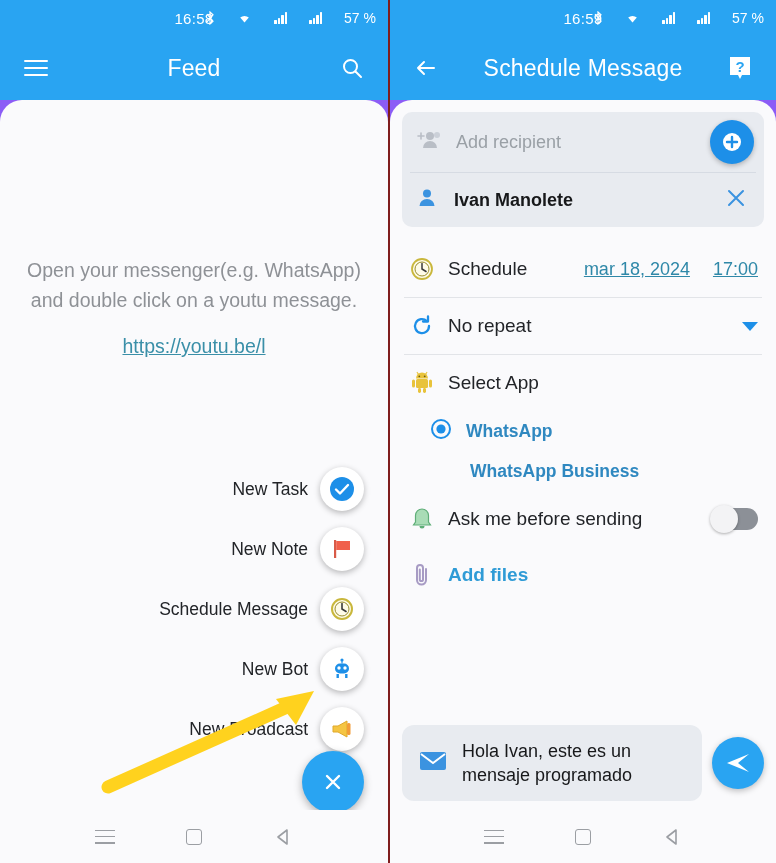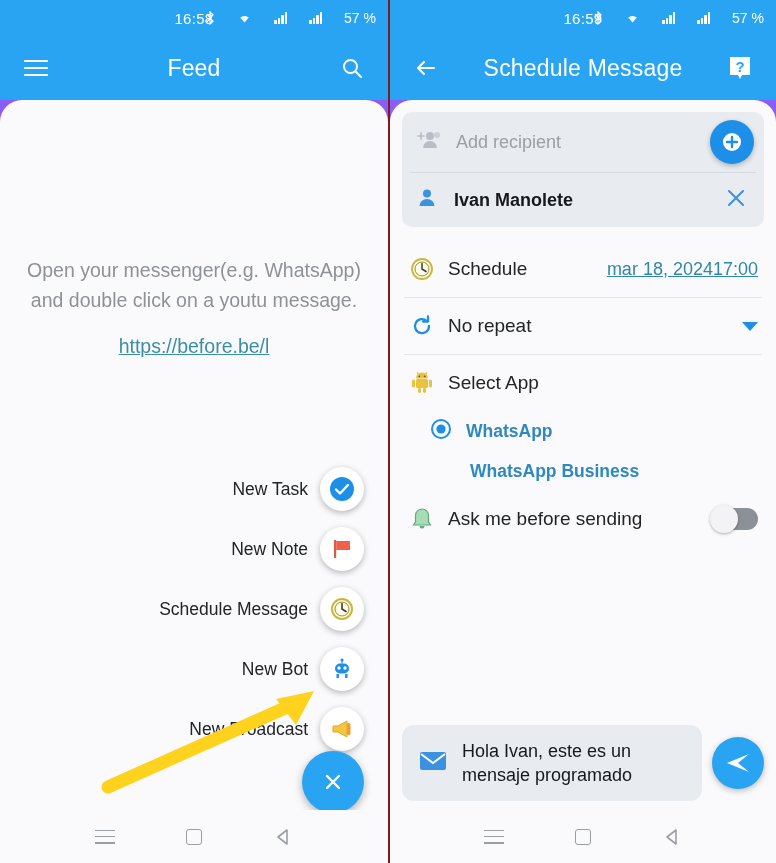--- a/index.html
+++ b/index.html
@@ -99,21 +99,21 @@
   .recip-divider { height: 1px; background: #D6DBE3; margin: 0 8px; }
   .recip-row { height: 54px; display: flex; align-items: center; padding: 0 14px; position: relative; }
   .recip-name { font-size: 18px; font-weight: bold; color: #17181A; margin-left: 16px; }
   .recip-x { position: absolute; right: 16px; top: 50%; transform: translateY(-50%); cursor: pointer; }
 
   .form-row {
     display: flex; align-items: center; min-height: 56px; padding: 0 18px; position: relative;
   }
   .form-row .ic { width: 28px; display: flex; align-items: center; justify-content: center; flex: none; }
   .form-label { font-size: 19px; color: #222428; margin-left: 12px; }
-  .sched-links { margin-left: auto; display: flex; align-items: center; gap: 0; justify-content: space-between; }
+  .sched-links { margin-left: auto; display: flex; align-items: center; gap: 23px; justify-content: space-between; }
   .link-val {
     font-size: 18px; color: #2F88A8; text-decoration: underline; cursor: pointer; white-space: nowrap;
   }
   .hr { height: 1px; background: #E2E4E8; margin: 0 14px; }
   .caret-down {
     margin-left: auto; width: 0; height: 0;
     border-left: 8px solid transparent; border-right: 8px solid transparent;
     border-top: 9px solid #1D8FE8; cursor: pointer;
   }
 
@@ -202,21 +202,21 @@
           <line x1="15.5" y1="15.5" x2="21" y2="21" stroke="#fff" stroke-width="2" stroke-linecap="round"></line>
         </svg>
       </div>
     </div>
 
     <div class="sheet">
 
       <div class="empty-wrap">
         <div>Open your messenger(e.g. WhatsApp)</div>
         <div>and double click on a youtu message.</div>
-        <a class="empty-link">https://before.be/l</a>
+        <a class="empty-link">https://youtu.be/l</a>
       </div>
 
       <div class="fab-list">
 
         <div class="fab-row">
           <span class="fab-label">New Task</span>
           <span class="mini-fab">
             <svg width="28" height="28" viewBox="0 0 28 28">
               <circle cx="14" cy="14" r="12" fill="#1D8FE8"></circle>
               <path d="M8 14.5 l4 4 l8 -8.5" fill="none" stroke="#fff" stroke-width="2.4" stroke-linecap="round" stroke-linejoin="round"></path>
@@ -447,20 +447,28 @@
             <path d="M12 3 a6.5 6.5 0 0 1 6.5 6.5 V16 l2 3 H3.5 l2 -3 V9.5 A6.5 6.5 0 0 1 12 3 Z" fill="#A9DCB6" stroke="#5FAE78" stroke-width="1.2"></path>
             <path d="M9.5 20 a2.5 2.5 0 0 0 5 0 Z" fill="#5FAE78"></path>
           </svg>
         </span>
         <span class="form-label">Ask me before sending</span>
         <span class="toggle">
             <span class="knob"></span>
           </span>
       </div>
 
+      <div class="form-row">
+        <span class="ic">
+          <svg width="22" height="26" viewBox="0 0 22 26">
+            <path d="M15 7 V18 a4.5 4.5 0 0 1 -9 0 V6 a3 3 0 0 1 6 0 V17.5 a1.6 1.6 0 0 1 -3.2 0 V7.5" fill="none" stroke="#A79BC4" stroke-width="2" stroke-linecap="round"></path>
+          </svg>
+        </span>
+        <span class="link-action">Add files</span>
+      </div>
 
       <div class="composer">
         <div class="msg-box">
           <span>
             <svg width="30" height="24" viewBox="0 0 30 24">
               <rect x="2" y="3" width="26" height="18" rx="2" fill="#3B93E0"></rect>
               <path d="M3 5 L15 14 L27 5" fill="none" stroke="#fff" stroke-width="2"></path>
             </svg>
           </span>
           <span class="msg-text">Hola Ivan, este es un mensaje programado</span>

